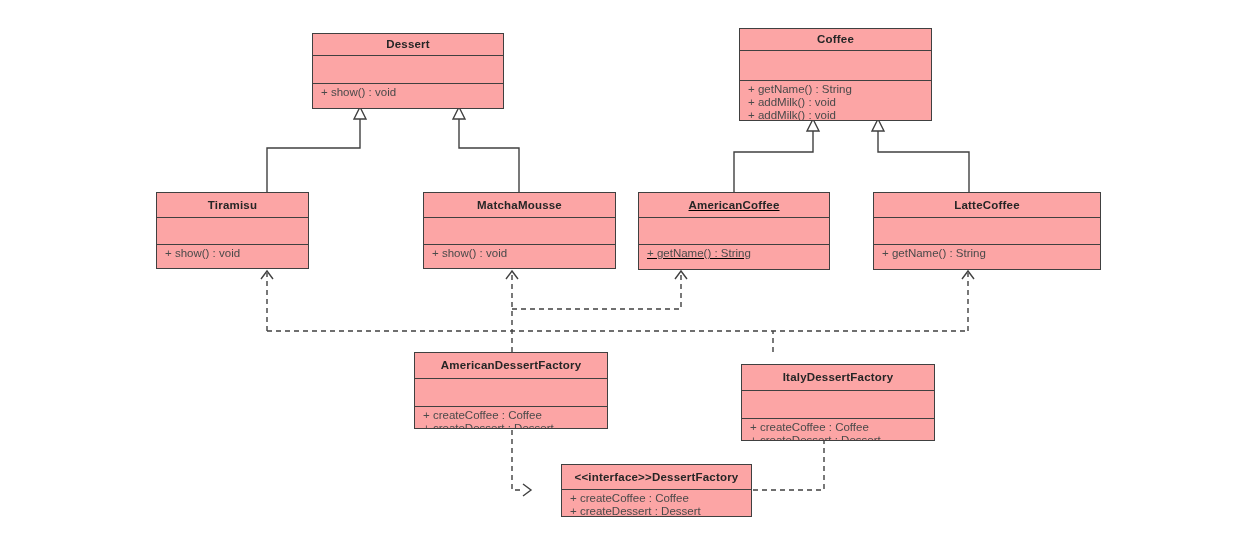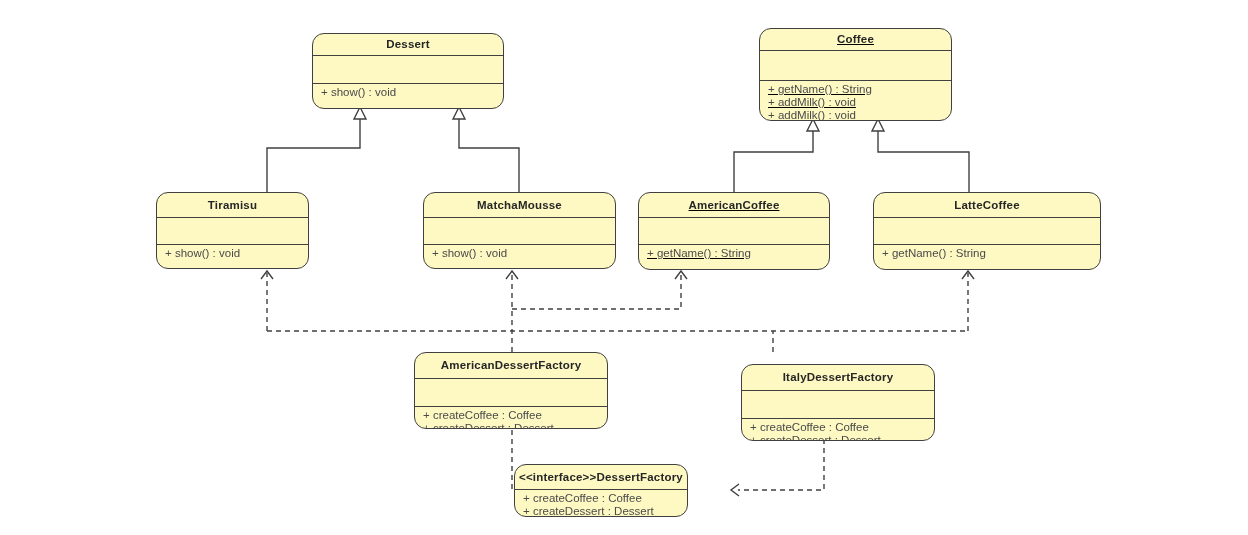--- a/index.html
+++ b/index.html
@@ -2,22 +2,22 @@
 <html><head>
 <meta charset="utf-8">
 <style>
   html,body { margin:0; padding:0; background:#ffffff; }
   .canvas {
     position:relative; width:1248px; height:535px; background:#ffffff;
     font-family:"Liberation Sans","DejaVu Sans",sans-serif; overflow:hidden;
   }
   .connector-layer { position:absolute; left:0; top:0; width:1248px; height:535px; }
   .cls {
-    position:absolute; background:#fef9c3; border:1.5px solid #404040;
-    border-radius:12px; box-sizing:border-box; z-index:2;
+    position:absolute; background:#fca5a5; border:1.5px solid #404040;
+    border-radius:0; box-sizing:border-box; z-index:2;
   }
   .cls * { box-sizing:border-box; }
   .cls .t {
     font-weight:bold; font-size:11.5px; color:#262626; letter-spacing:.2px;
     display:flex; align-items:center; justify-content:center;
     border-bottom:1.5px solid #404040; overflow:hidden; white-space:nowrap;
   }
   .cls .a { border-bottom:1.5px solid #404040; }
   .cls .m {
     font-size:11.5px; color:#4a4a4a; line-height:13px;
@@ -83,21 +83,21 @@
   </svg>
 
   <div class="cls" style="left:312px; top:33px; width:192px;">
     <div class="t" style="height:21.5px;">Dessert</div>
     <div class="a" style="height:28.5px;"></div>
     <div class="m" style="height:24px;">
       <div>+ show() : void</div>
     </div>
   </div>
 
-  <div class="cls" style="left:759px; top:28px; width:193px;text-decoration:underline;">
+  <div class="cls" style="left:739px; top:28px; width:193px;">
     <div class="t" style="height:21.5px;">Coffee</div>
     <div class="a" style="height:30.5px;"></div>
     <div class="m" style="height:39px;">
       <div>+ getName() : String</div>
       <div>+ addMilk() : void</div>
       <div>+ addMilk() : void</div>
     </div>
   </div>
 
   <div class="cls" style="left:156px; top:192px; width:153px;">
@@ -143,21 +143,21 @@
 
   <div class="cls" style="left:741px; top:364px; width:194px;">
     <div class="t" style="height:25.5px;">ItalyDessertFactory</div>
     <div class="a" style="height:28.5px;"></div>
     <div class="m" style="height:21px;">
       <div>+ createCoffee : Coffee</div>
       <div>+ createDessert : Dessert</div>
     </div>
   </div>
 
-  <div class="cls" style="left:514px; top:464px; width:174px;">
+  <div class="cls" style="left:561px; top:464px; width:191px;">
     <div class="t" style="height:24.5px;">&lt;&lt;interface&gt;&gt;DessertFactory</div>
     <div class="m" style="height:26px;">
       <div>+ createCoffee : Coffee</div>
       <div>+ createDessert : Dessert</div>
     </div>
   </div>
 
 </div>
 
 </body></html>

